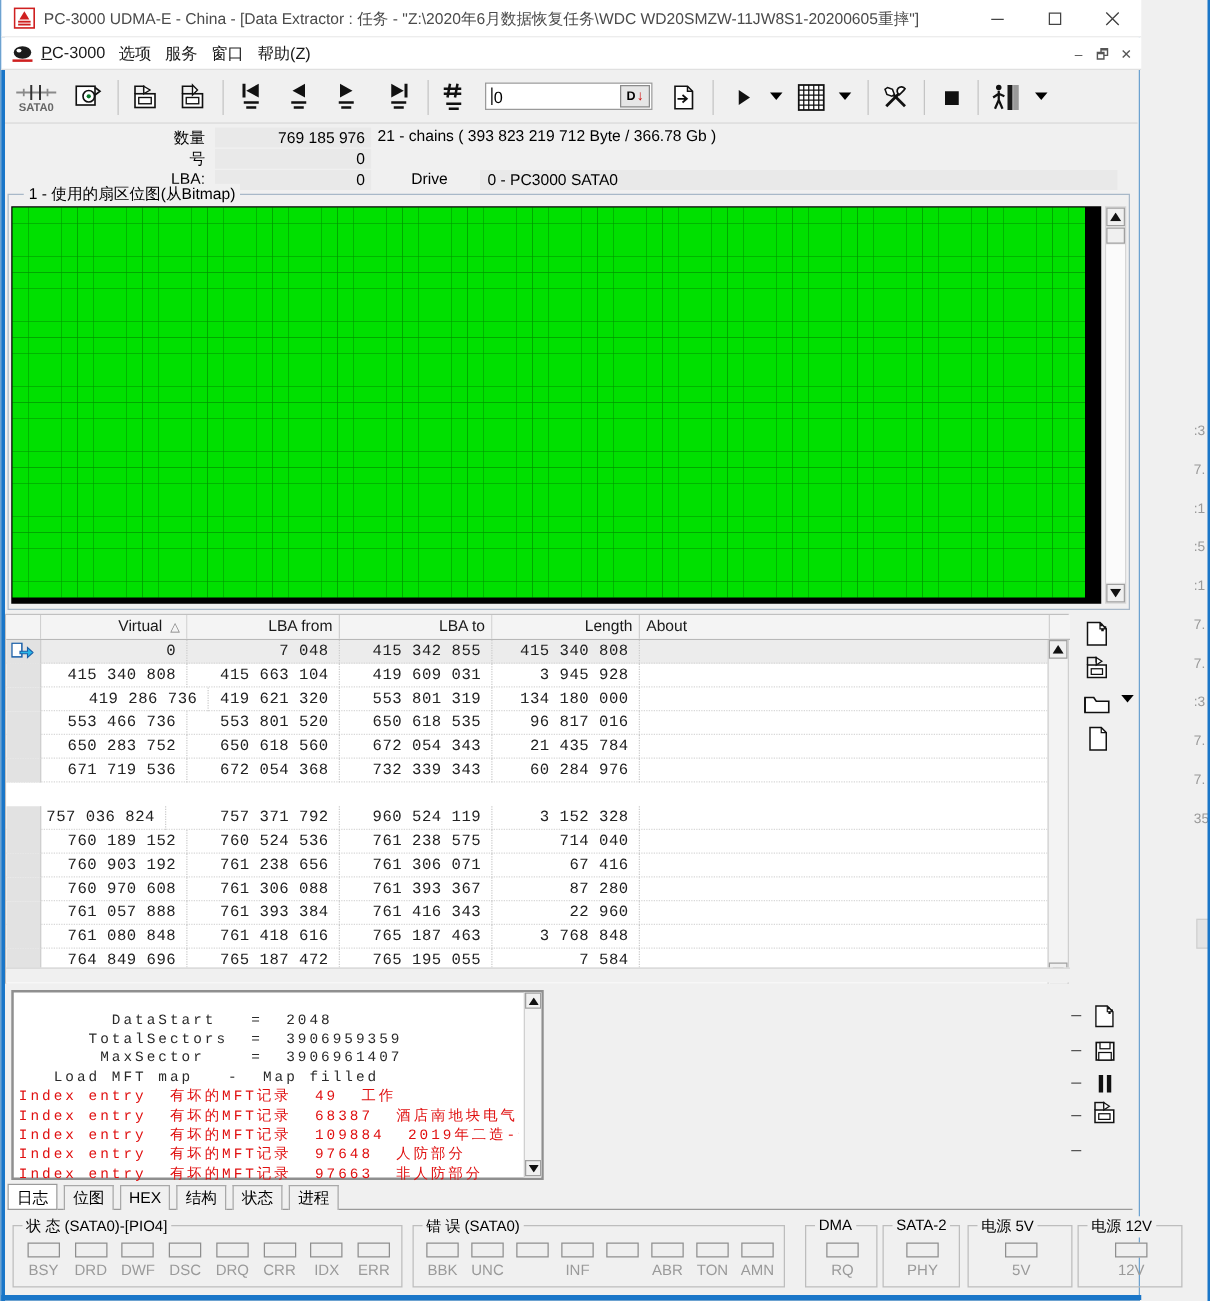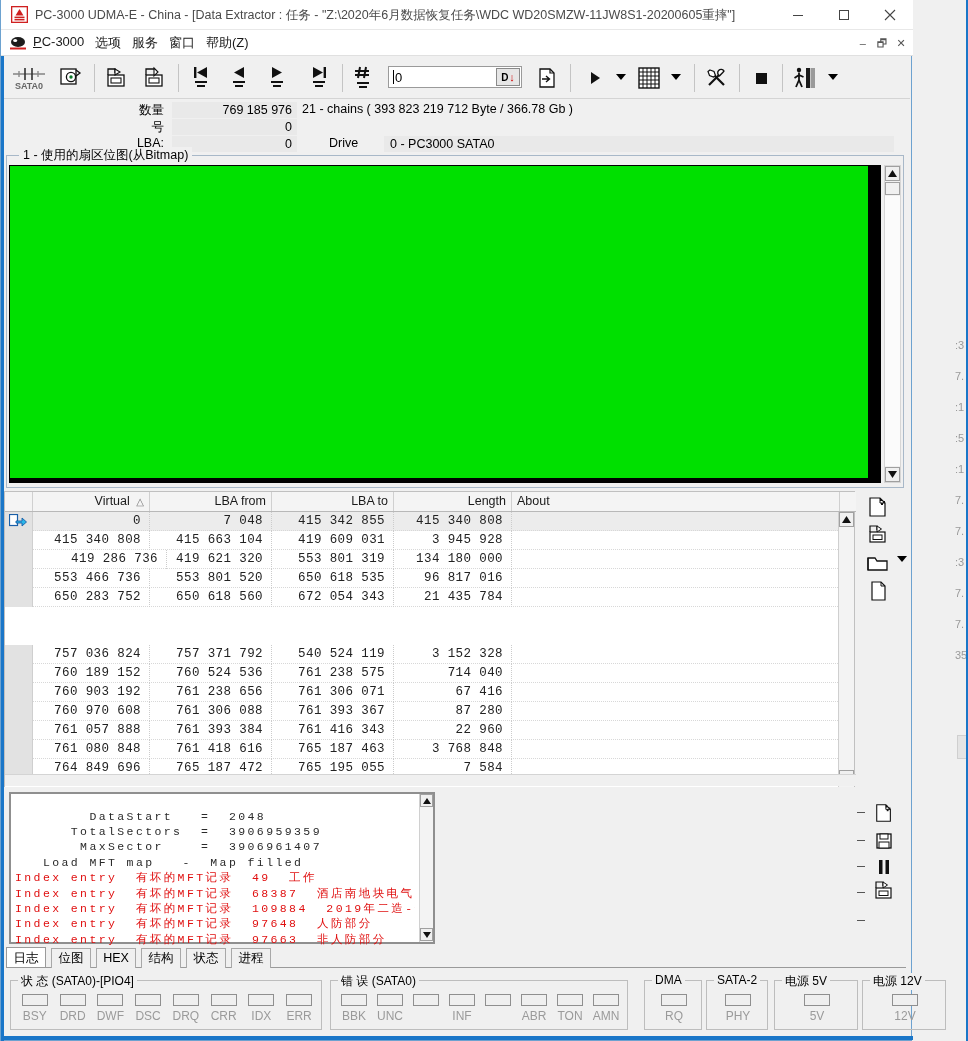--- a/index.html
+++ b/index.html
@@ -2114,25 +2114,33 @@
           <div class="mc about" style="left:507px;width:328px"></div>
         </div>
         <div class="mrow sep" style="top:76px">
           <div class="gut"></div>
           <div class="mc" style="left:28px;width:117px">650 283 752</div>
           <div class="mc" style="left:145px;width:122px">650 618 560</div>
           <div class="mc" style="left:267px;width:122px">672 054 343</div>
           <div class="mc" style="left:389px;width:118px">21 435 784</div>
           <div class="mc about" style="left:507px;width:328px"></div>
         </div>
+        <div class="mrow sep" style="top:95px">
+          <div class="gut"></div>
+          <div class="mc" style="left:28px;width:117px">671 719 536</div>
+          <div class="mc" style="left:145px;width:122px">672 054 368</div>
+          <div class="mc" style="left:267px;width:122px">732 339 343</div>
+          <div class="mc" style="left:389px;width:118px">60 284 976</div>
+          <div class="mc about" style="left:507px;width:328px"></div>
+        </div>
         <div class="mrow sep" style="top:133px">
           <div class="gut"></div>
-          <div class="mc" style="left:28px;width:117px">757 036 824</div>
+          <div class="mc" style="left:11px;width:117px">757 036 824</div>
           <div class="mc" style="left:145px;width:122px">757 371 792</div>
-          <div class="mc" style="left:267px;width:122px">540 524 119</div>
+          <div class="mc" style="left:267px;width:122px">960 524 119</div>
           <div class="mc" style="left:389px;width:118px">3 152 328</div>
           <div class="mc about" style="left:507px;width:328px"></div>
         </div>
         <div class="mrow sep" style="top:152px">
           <div class="gut"></div>
           <div class="mc" style="left:28px;width:117px">760 189 152</div>
           <div class="mc" style="left:145px;width:122px">760 524 536</div>
           <div class="mc" style="left:267px;width:122px">761 238 575</div>
           <div class="mc" style="left:389px;width:118px">714 040</div>
           <div class="mc about" style="left:507px;width:328px"></div>

